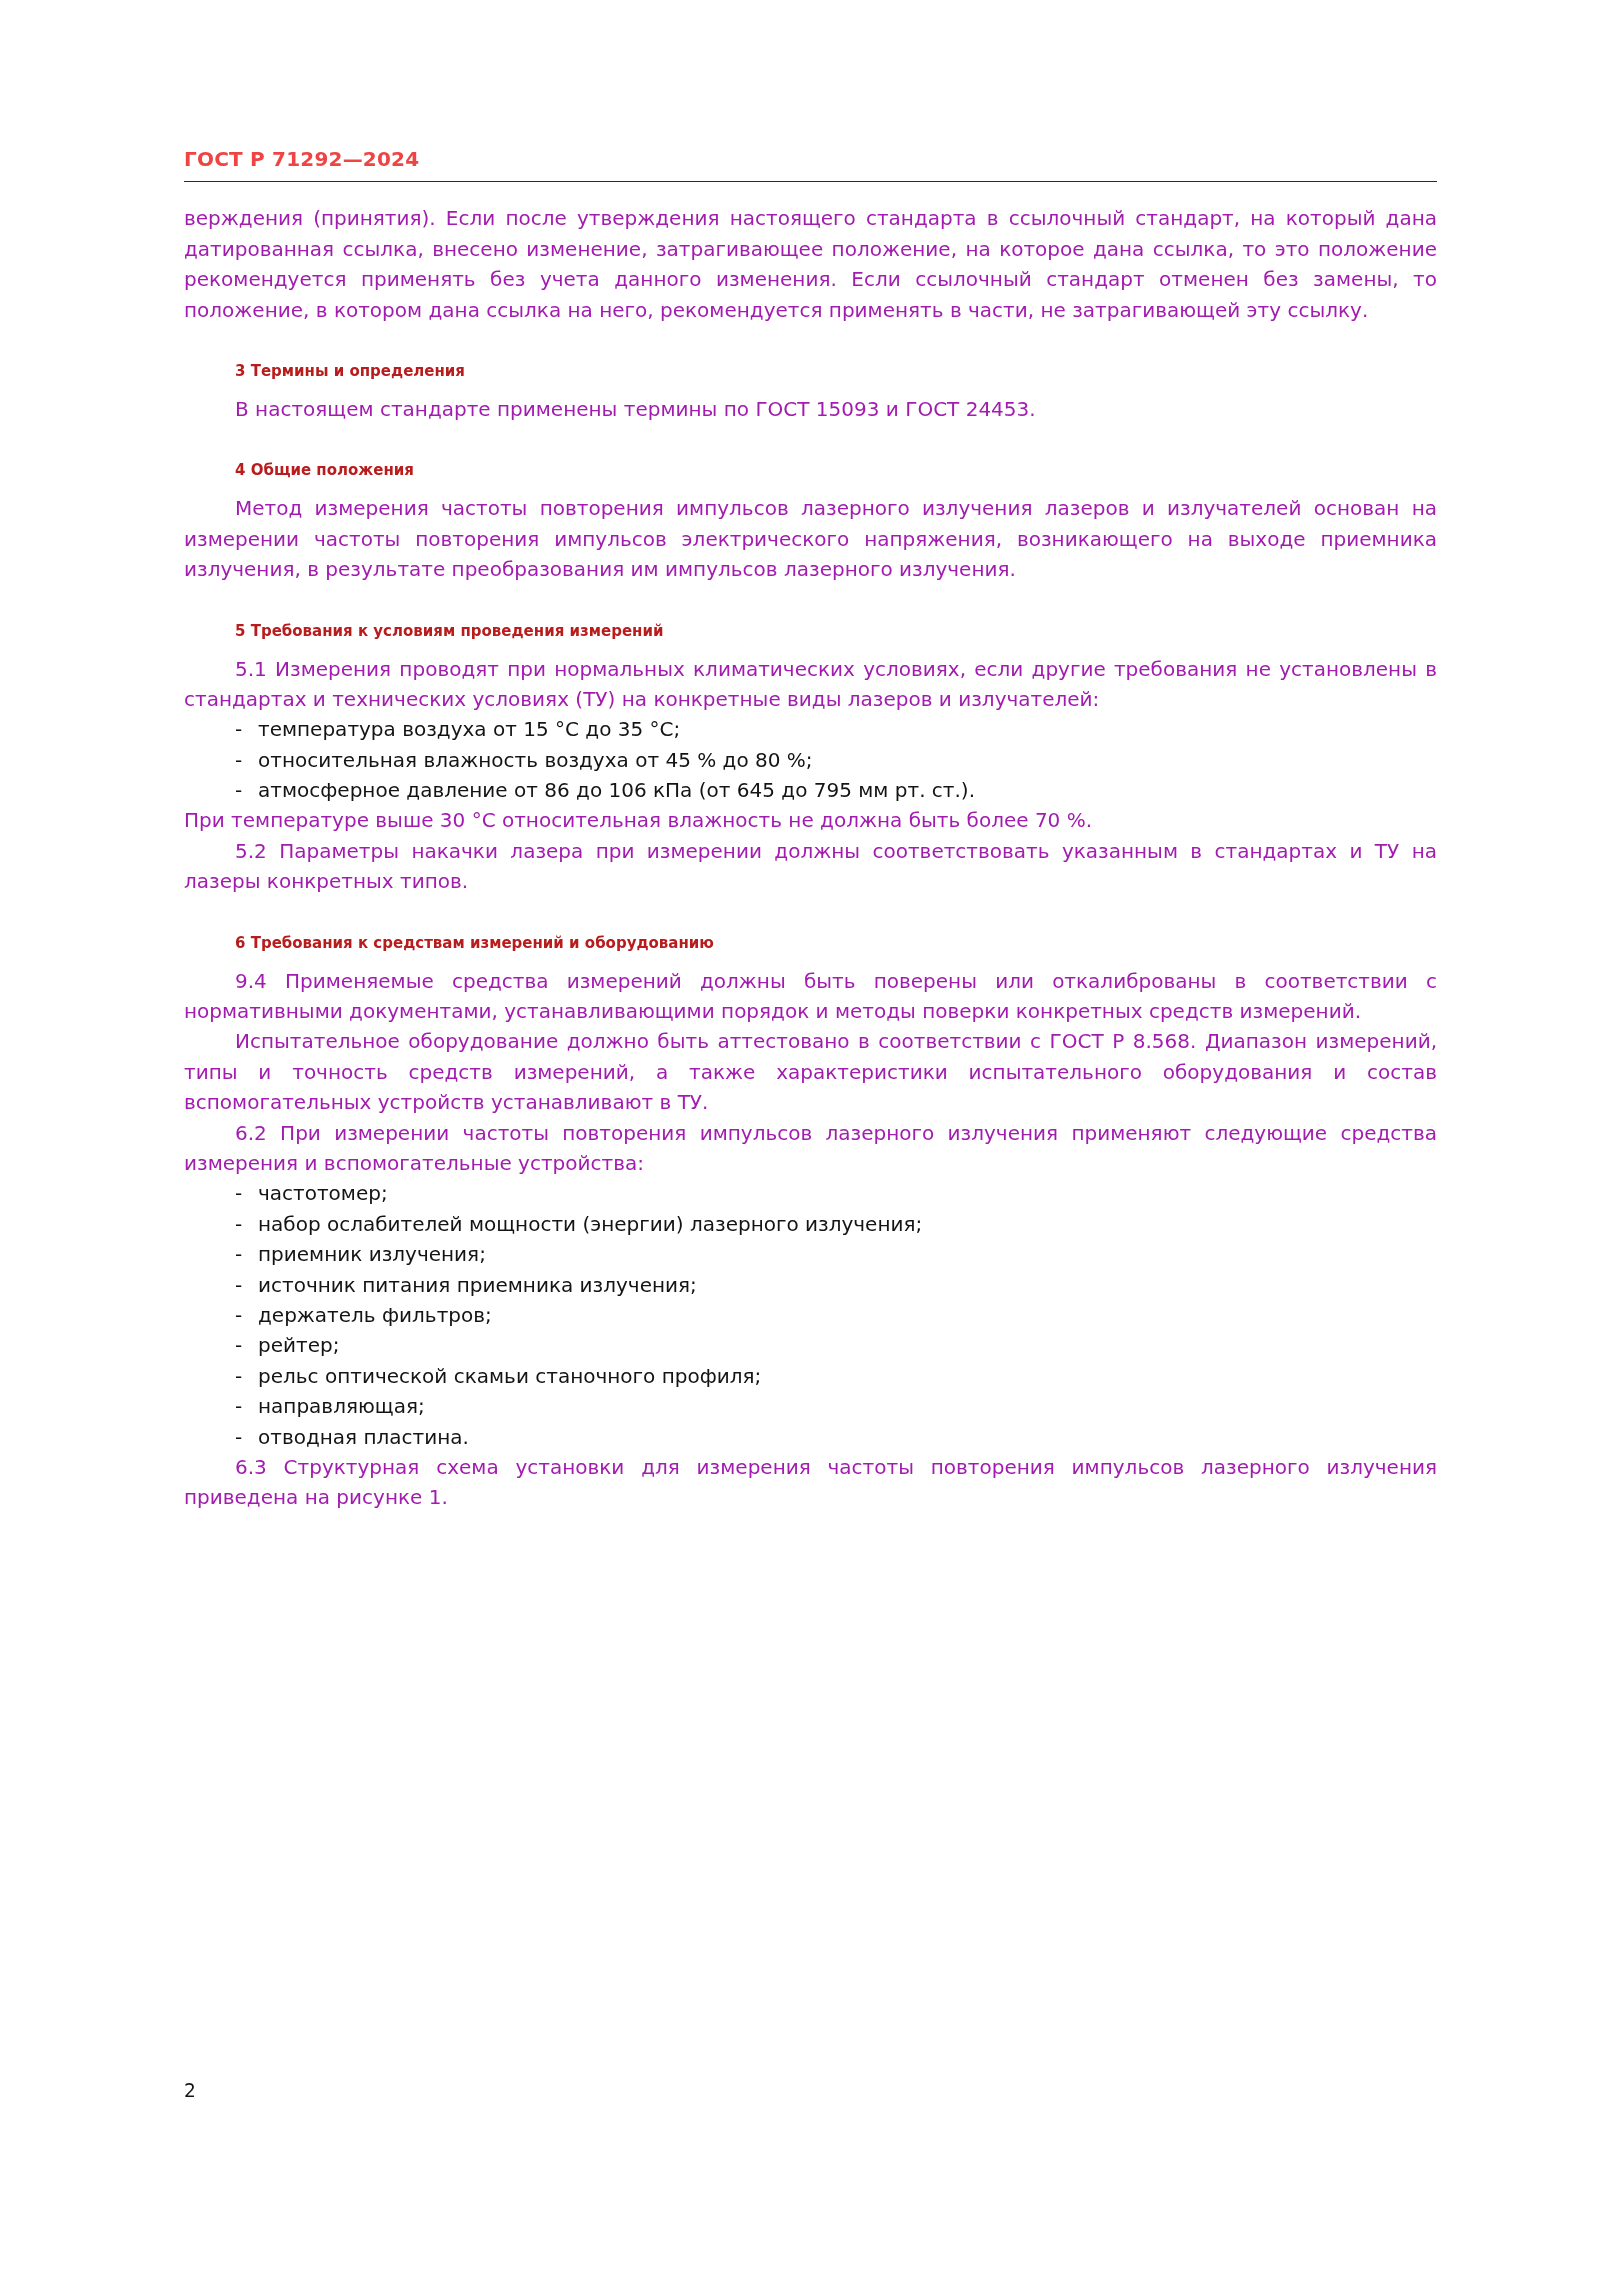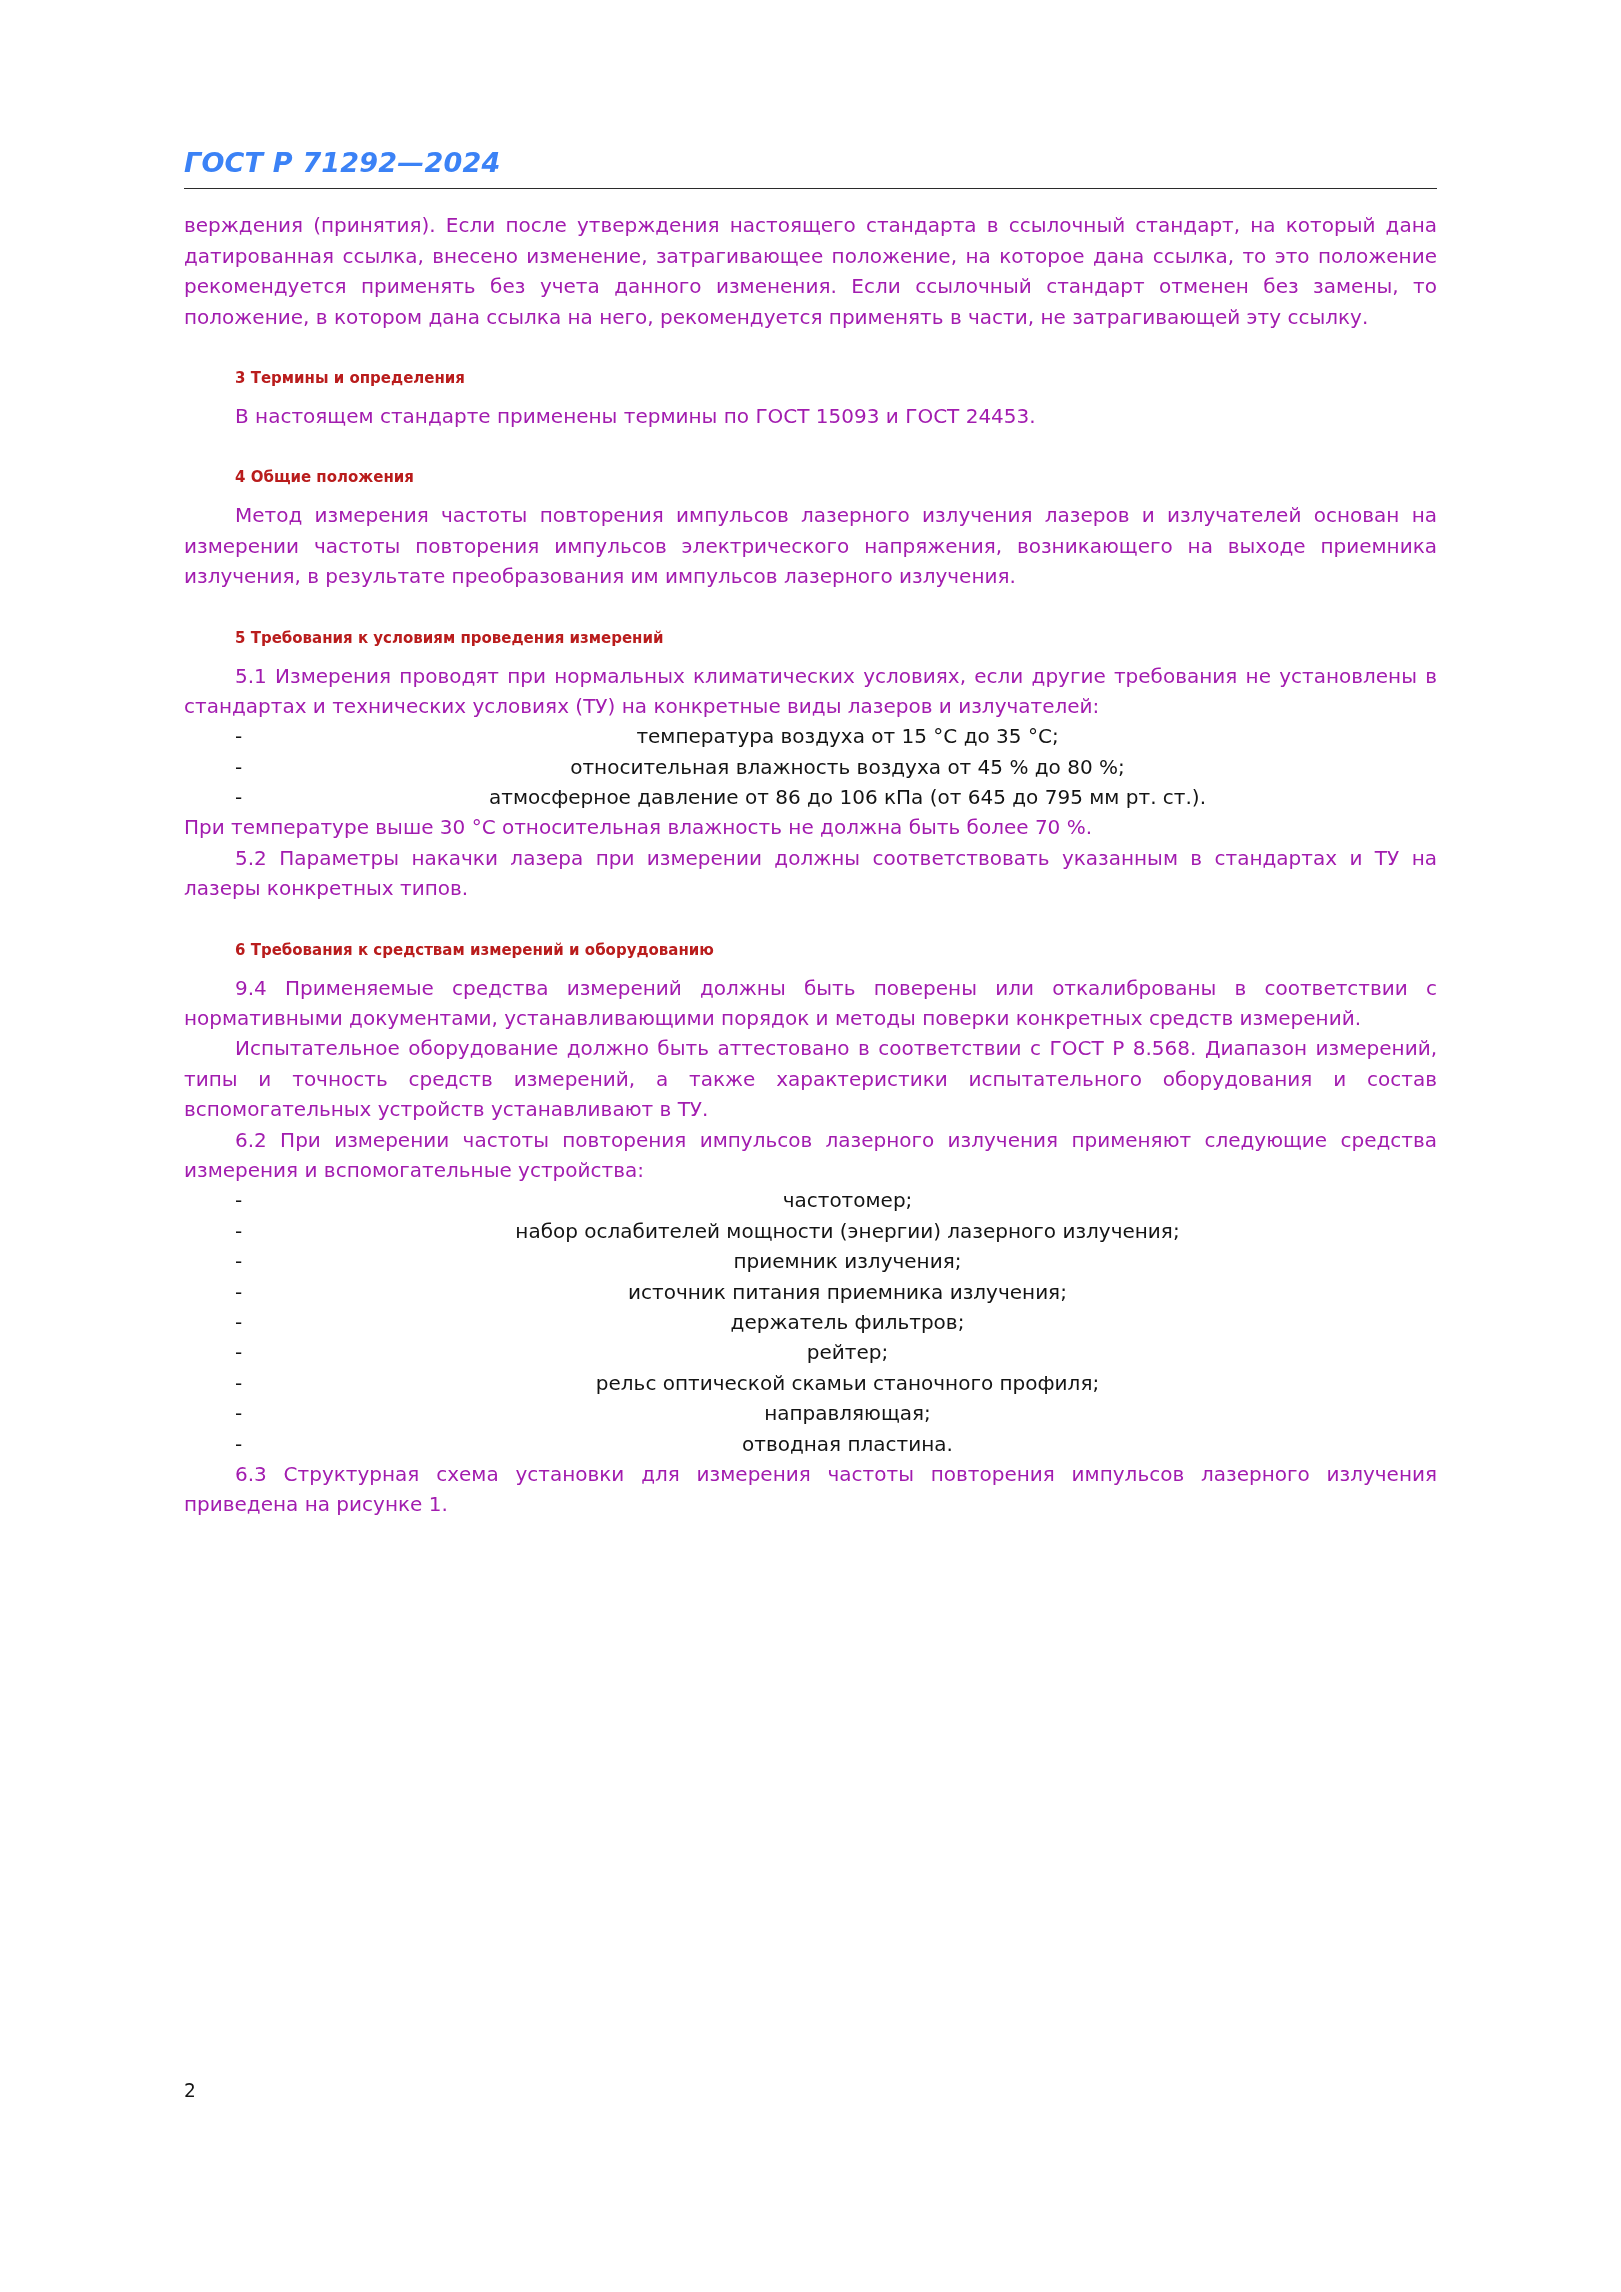--- a/index.html
+++ b/index.html
@@ -20,26 +20,25 @@
     padding: 0;
     overflow: hidden;
   }
   .content {
     position: absolute;
     left: 184px;
     top: 147px;
     width: 1253px;
   }
   .doc-header {
-    font-size: 27px;
+    font-size: 20px;
     font-weight: bold;
     letter-spacing: 0.2px;
-    color: #3b82f6;
+    color: #ef4444;
     margin-bottom: 9.8px;
-    font-style: italic;
   }
   .rule {
     border-top: 1px solid #2b2b2b;
     width: 100%;
     margin-top: 5.9px;
     margin-bottom: 21.6px;
   }
   p {
     margin: 0;
     font-size: 20px;
@@ -65,21 +64,20 @@
   .sec-gap-before {
     margin-top: 37px;
   }
   .sec-gap-after {
     margin-top: 14px;
   }
   ul.dashlist {
     list-style: none;
     margin: 0;
     padding: 0;
-    text-align: center;
   }
   ul.dashlist li {
     font-size: 20px;
     line-height: 1.52;
     padding-left: 74px;
     position: relative;
     color: #141414;
   }
   ul.dashlist li::before {
     content: "-";

